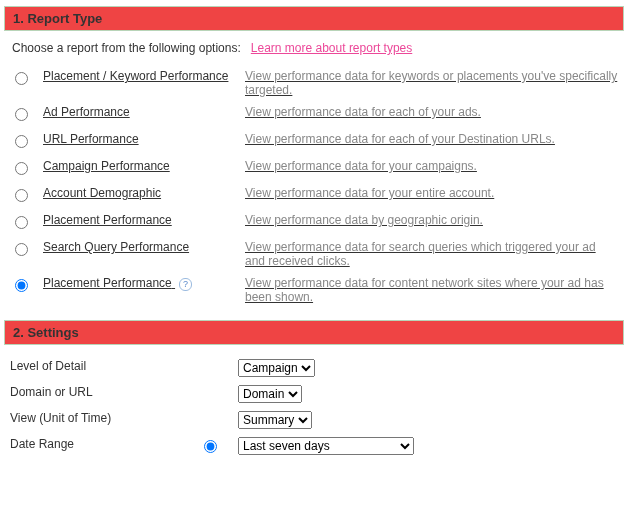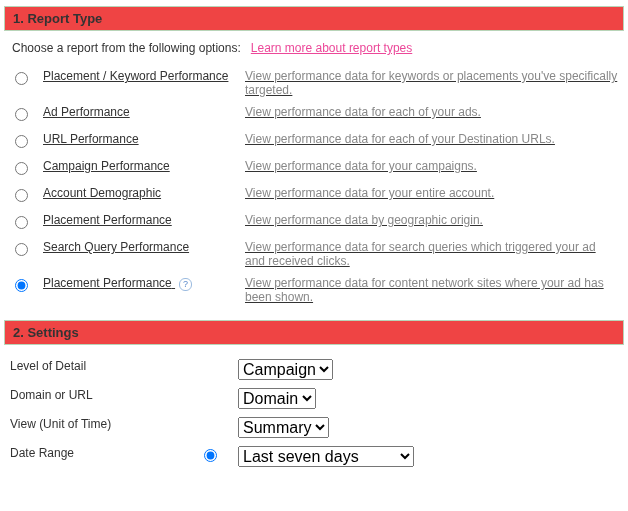--- a/index.html
+++ b/index.html
@@ -37,21 +37,21 @@
     line-height: 11px;
     text-align: center;
     border-radius: 6px;
     margin-left: 4px;
   }
   .settings-table { display: table; width: 100%; margin-top: 10px; }
   .settings-row { display: table-row; }
   .settings-row > div { display: table-cell; vertical-align: top; padding: 4px 6px; }
   .scol-label { width: 170px; font-weight: normal; }
   .scol-radio { width: 34px; text-align: center; }
-  select { font-size: 16px; }
+  select { font-size: 12px; }
   .last7 { width: 176px; }
   .spacer { height: 6px; }
 </style>
 </head>
 <body>
 
 <div class="wrap">
 
   <div class="section-header">1. Report Type</div>
 

